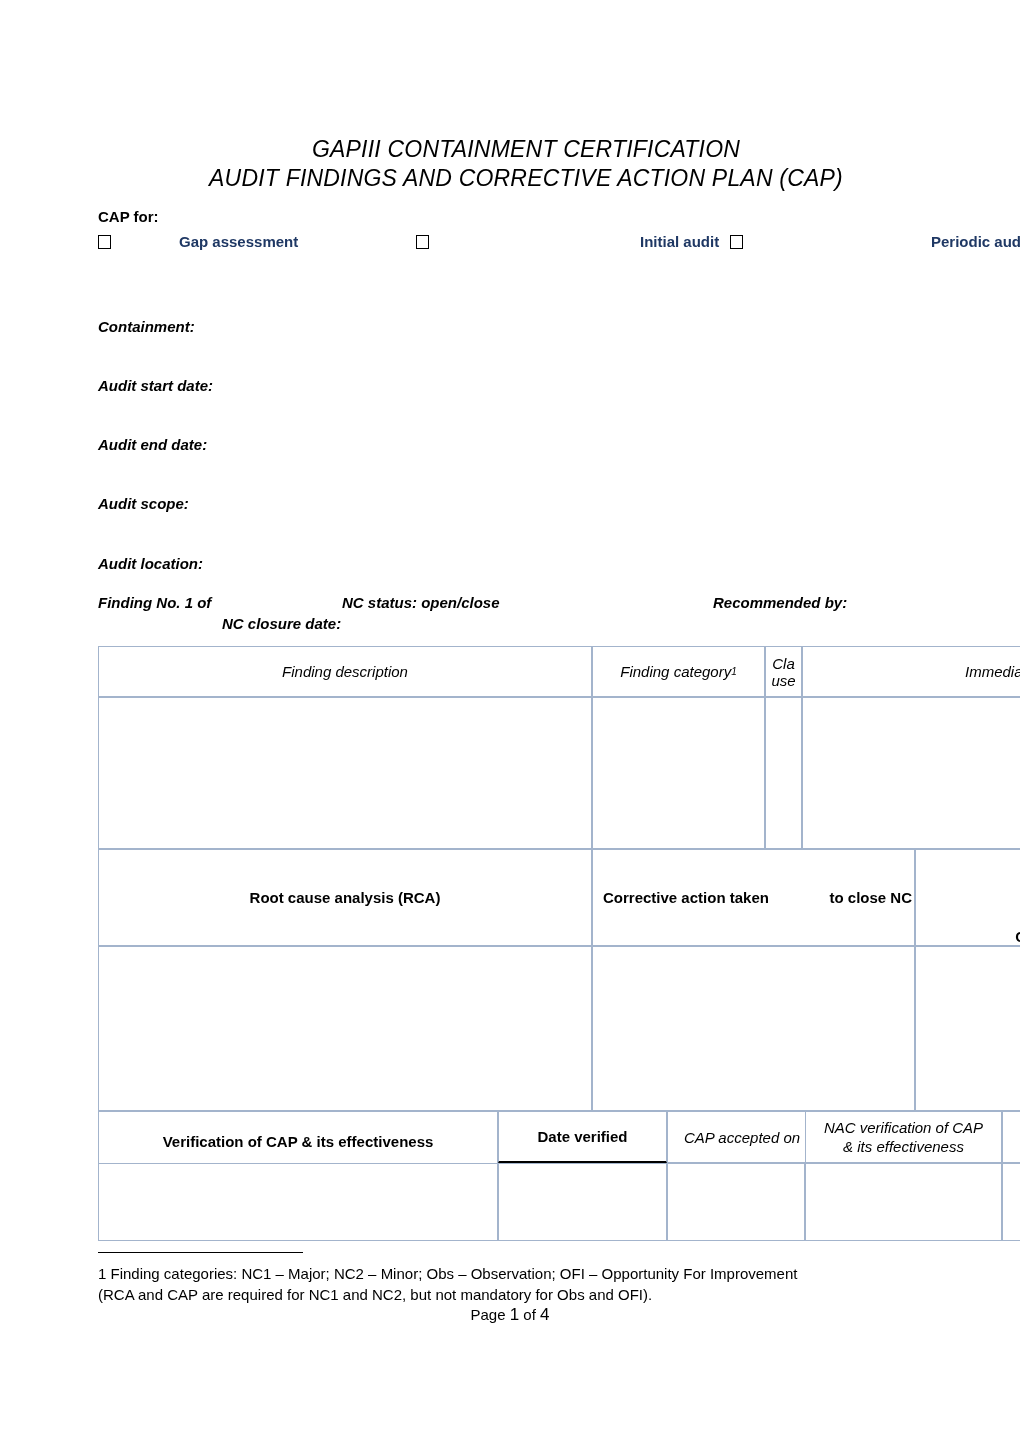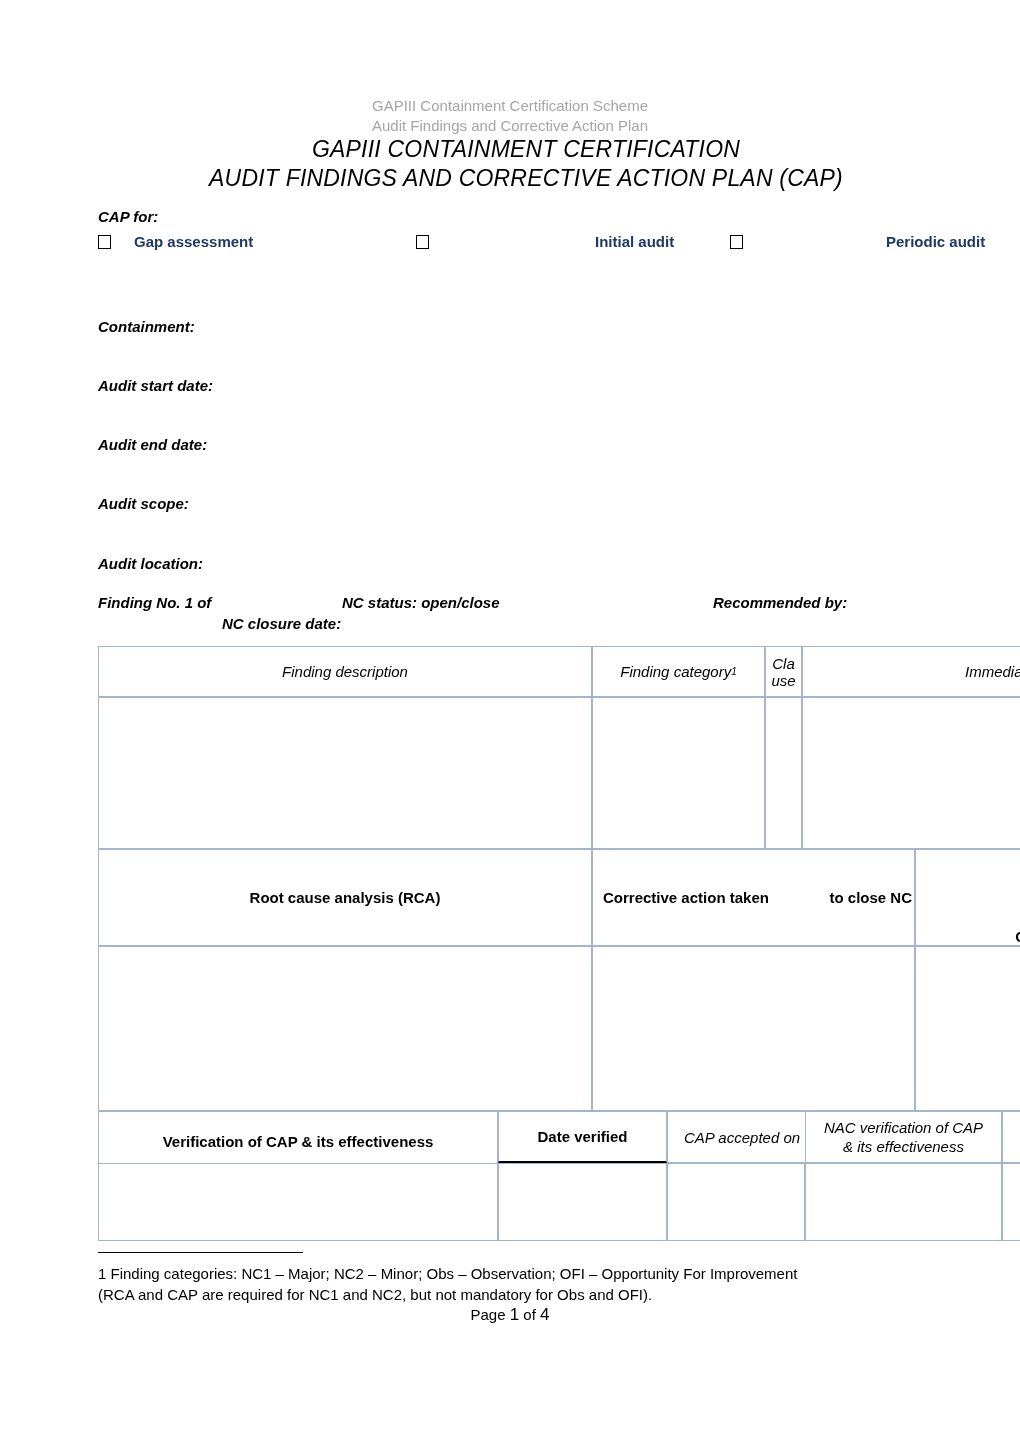--- a/index.html
+++ b/index.html
@@ -45,21 +45,20 @@
   }
   #title-line1 { top: 136px; }
   #title-line2 { top: 165px; }
 
   
   .cap-for-label {
     position: absolute;
     left: 98px;
     top: 208px;
     font-weight: bold;
-    font-style: italic;
     font-size: 15px;
   }
   .cb-row {
     position: absolute;
     left: 98px;
     top: 233px;
     width: 910px;
     height: 24px;
   }
   .cbox {
@@ -71,20 +70,21 @@
     background: #fff;
     box-sizing: border-box;
   }
   .cb-label {
     position: absolute;
     top: 0px;
     font-weight: bold;
     font-size: 15px;
     color: #1f3864;
     white-space: nowrap;
+    margin-left: 45px;
   }
   #cb0 { left: 0px; }
   #lb0 { left: 36px; }
   #cb1 { left: 318px; }
   #lb1 { left: 497px; }
   #cb2 { left: 632px; }
   #lb2 { left: 788px; }
 
   
   .field-label {
@@ -175,24 +175,20 @@
     text-align: center;
     font-size: 15px;
   }
   #pagenum .big { font-size: 17px; }
 </style>
 </head>
 <body>
 
 <div id="page">
 
-  <div class="run-head">
-    <div>GAPIII Containment Certification Scheme</div>
-    <div>Audit Findings and Corrective Action Plan</div>
-  </div>
 
   <div class="doc-title" id="title-line1">GAPIII CONTAINMENT CERTIFICATION</div>
   <div class="doc-title" id="title-line2">AUDIT FINDINGS AND CORRECTIVE ACTION PLAN (CAP)</div>
 
   <div class="cap-for-label">CAP for:</div>
 
   <div class="cb-row">
     <div class="cbox" id="cb0"></div>
     <div class="cb-label" id="lb0">Gap assessment</div>
 

